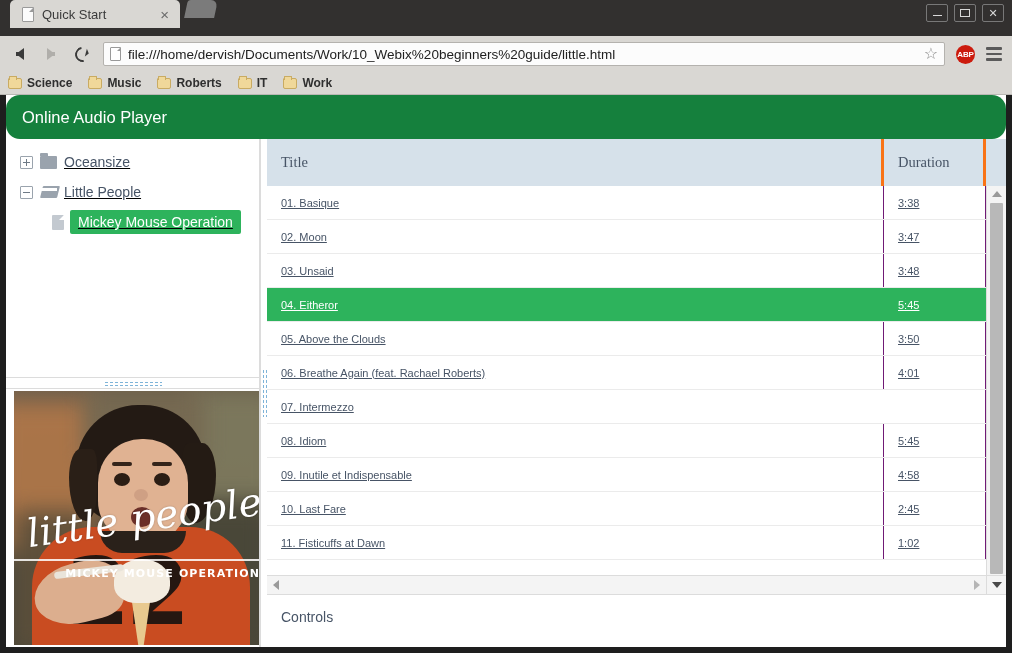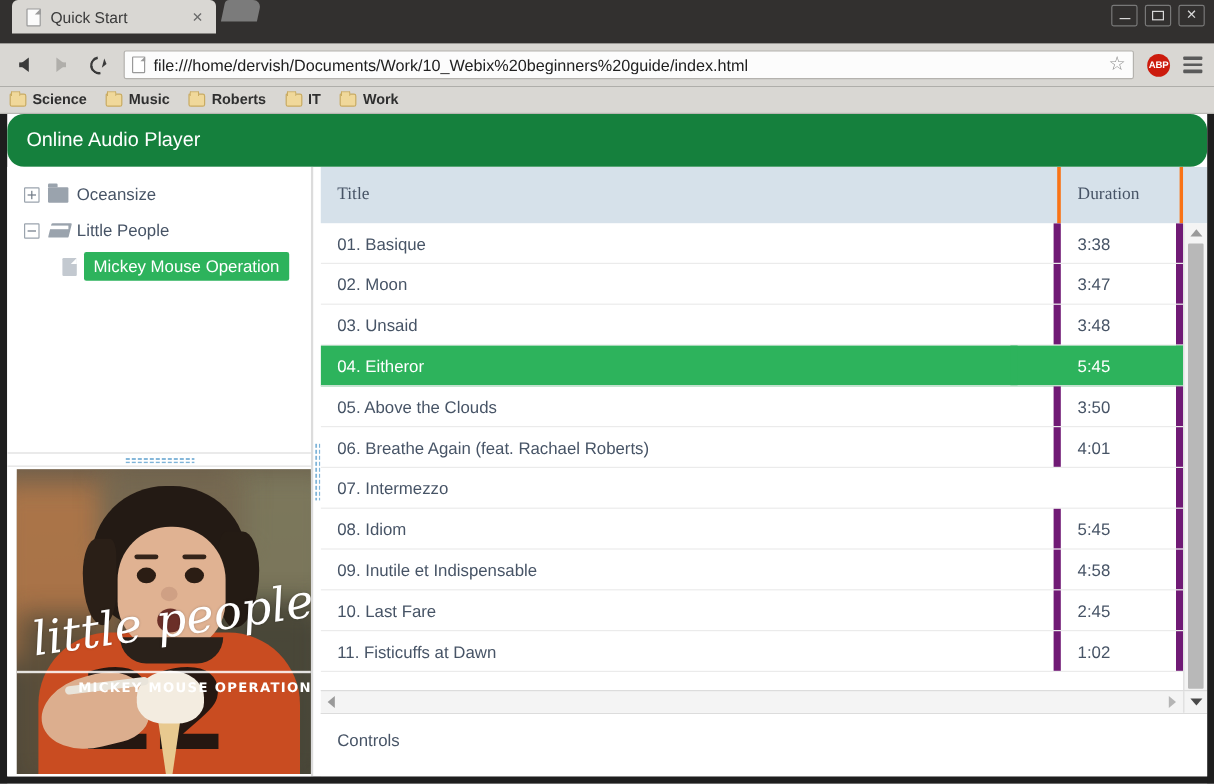--- a/index.html
+++ b/index.html
@@ -267,20 +267,21 @@
   }
 
   
   .leftcol {
     width: 254px;
     display: flex;
     flex-direction: column;
     flex: none;
     background: #fff;
     border-right: 1px solid #dcdcdc;
+    text-decoration: underline;
   }
 
   .tree {
     height: 238px;
     padding: 8px 0 0 0;
     background: #fff;
     overflow: hidden;
     flex: none;
   }
   .tree-row {
@@ -611,25 +612,26 @@
   .grid-row {
     display: flex;
     height: 34px;
     border-bottom: 1px solid #ebebeb;
     cursor: pointer;
   }
   .grid-row .cell {
     display: flex;
     align-items: center;
     padding: 0 14px;
-    font-size: 14px;
+    font-size: 11px;
     color: #475466;
-    border-right: 6px solid #701a75;
+    border-right: 1px solid #701a75;
     white-space: nowrap;
     overflow: hidden;
+    text-decoration: underline;
   }
   .grid-row.selected { background: #2db35c; gap: 36px; }
   .grid-row.selected .cell { color: #fff; border-right-color: #2db35c; }
 
   
   .vscroll {
     width: 20px;
     flex: none;
     background: #f4f4f4;
     border-left: 1px solid #dcdcdc;
@@ -748,21 +750,21 @@
       </div>
     <div class="navicon">
         <span class="arrow-fwd"></span>
       </div>
     <div class="navicon">
         <span class="reload"></span>
       </div>
 
     <div class="urlbox">
       <span class="url-favicon"></span>
-      <span class="url-text" title="file:///home/dervish/Documents/Work/10_Webix%20beginners%20guide/index.html">file:///home/dervish/Documents/Work/10_Webix%20beginners%20guide/index.html</span>
+      <span class="url-text" title="file:///home/dervish/Documents/Work/10_Webix%20beginners%20guide/index.html">file:///home/dervish/Documents/Work/10_Webix%20beginners%20guide/little.html</span>
       <span class="star">☆</span>
     </div>
 
     <div class="abp">ABP</div>
     <div class="hamburger">
         <span></span>
         <span></span>
         <span></span>
       </div>
   </div>

